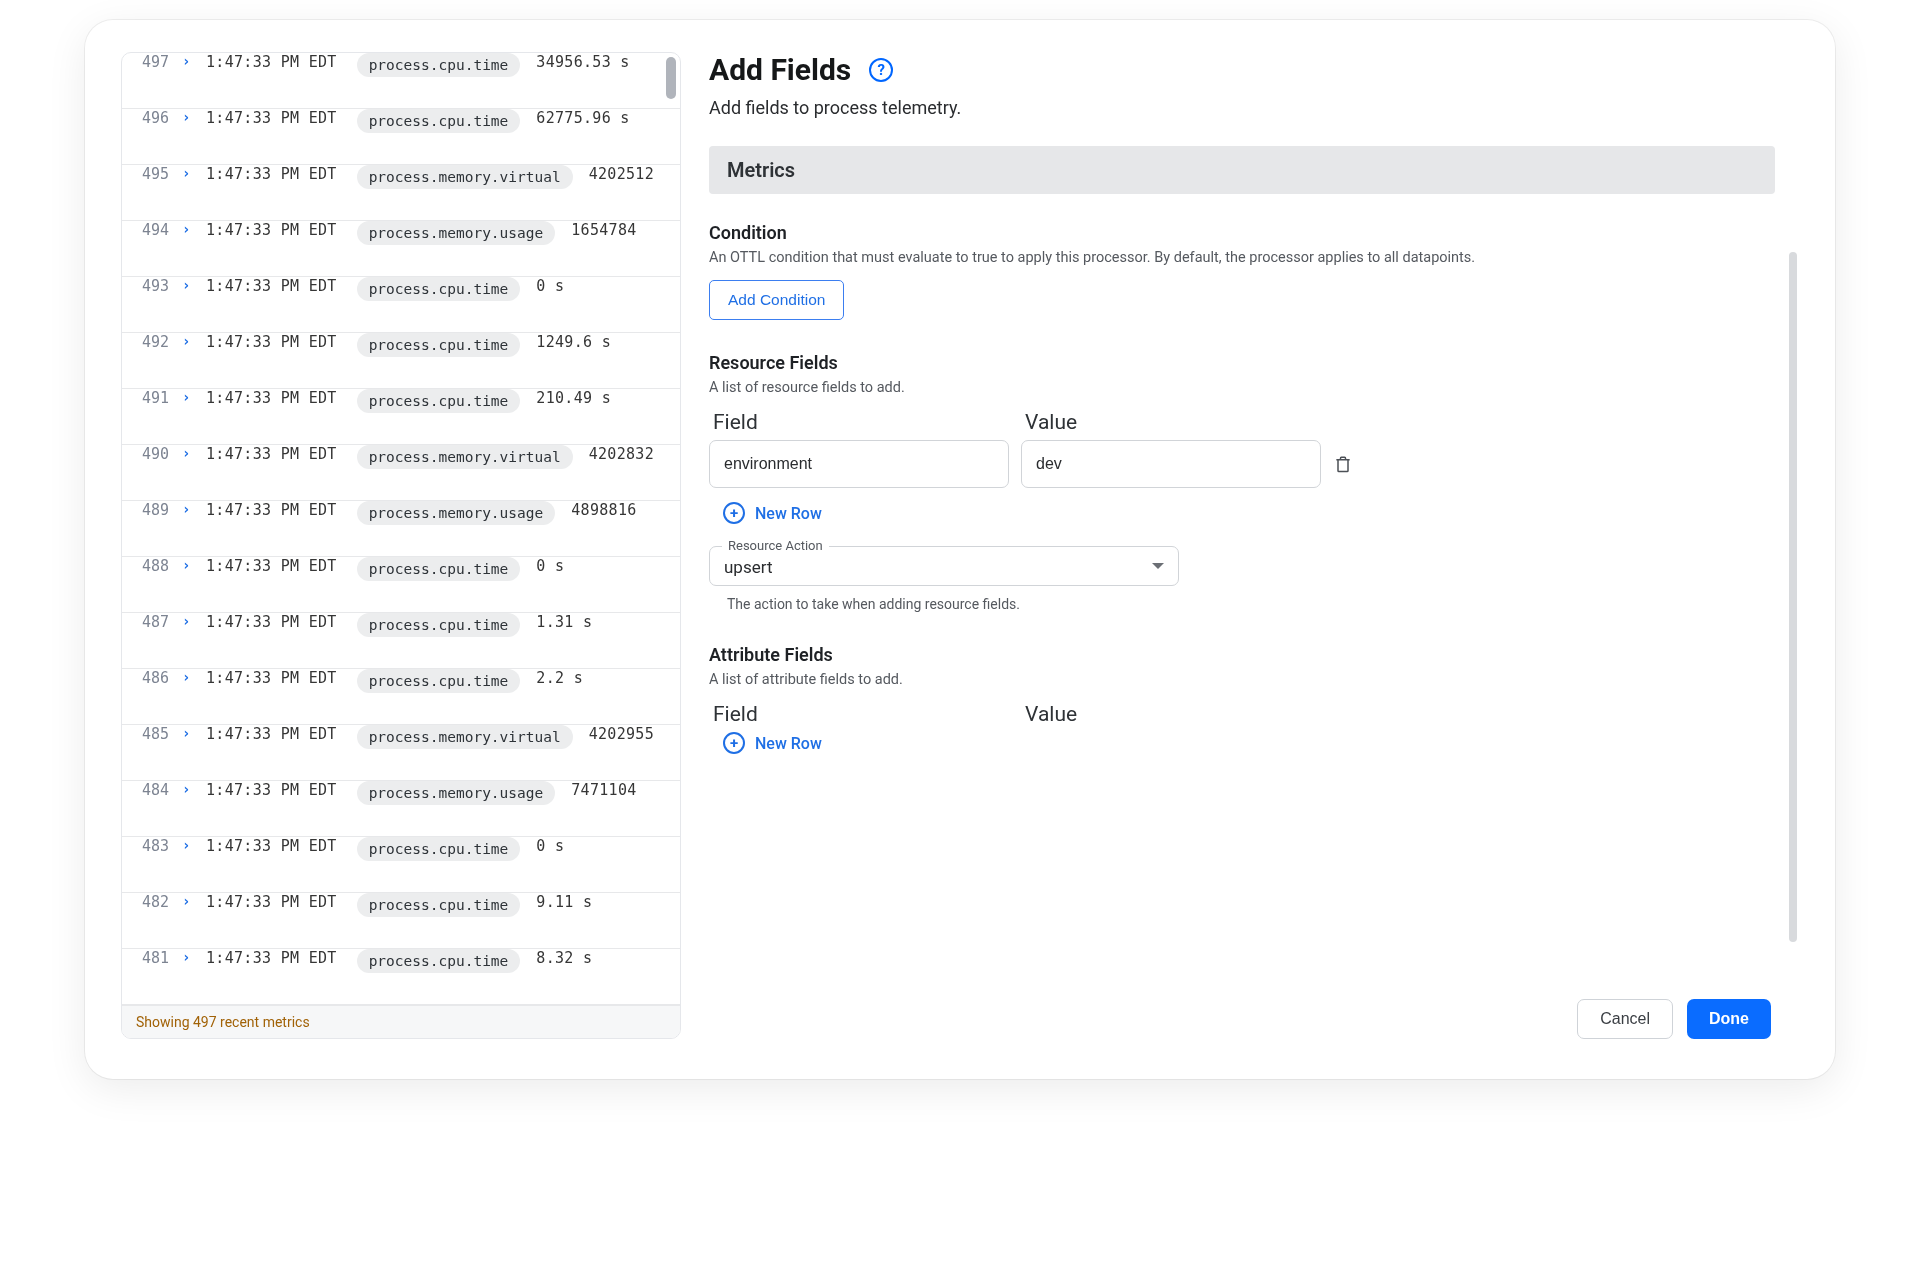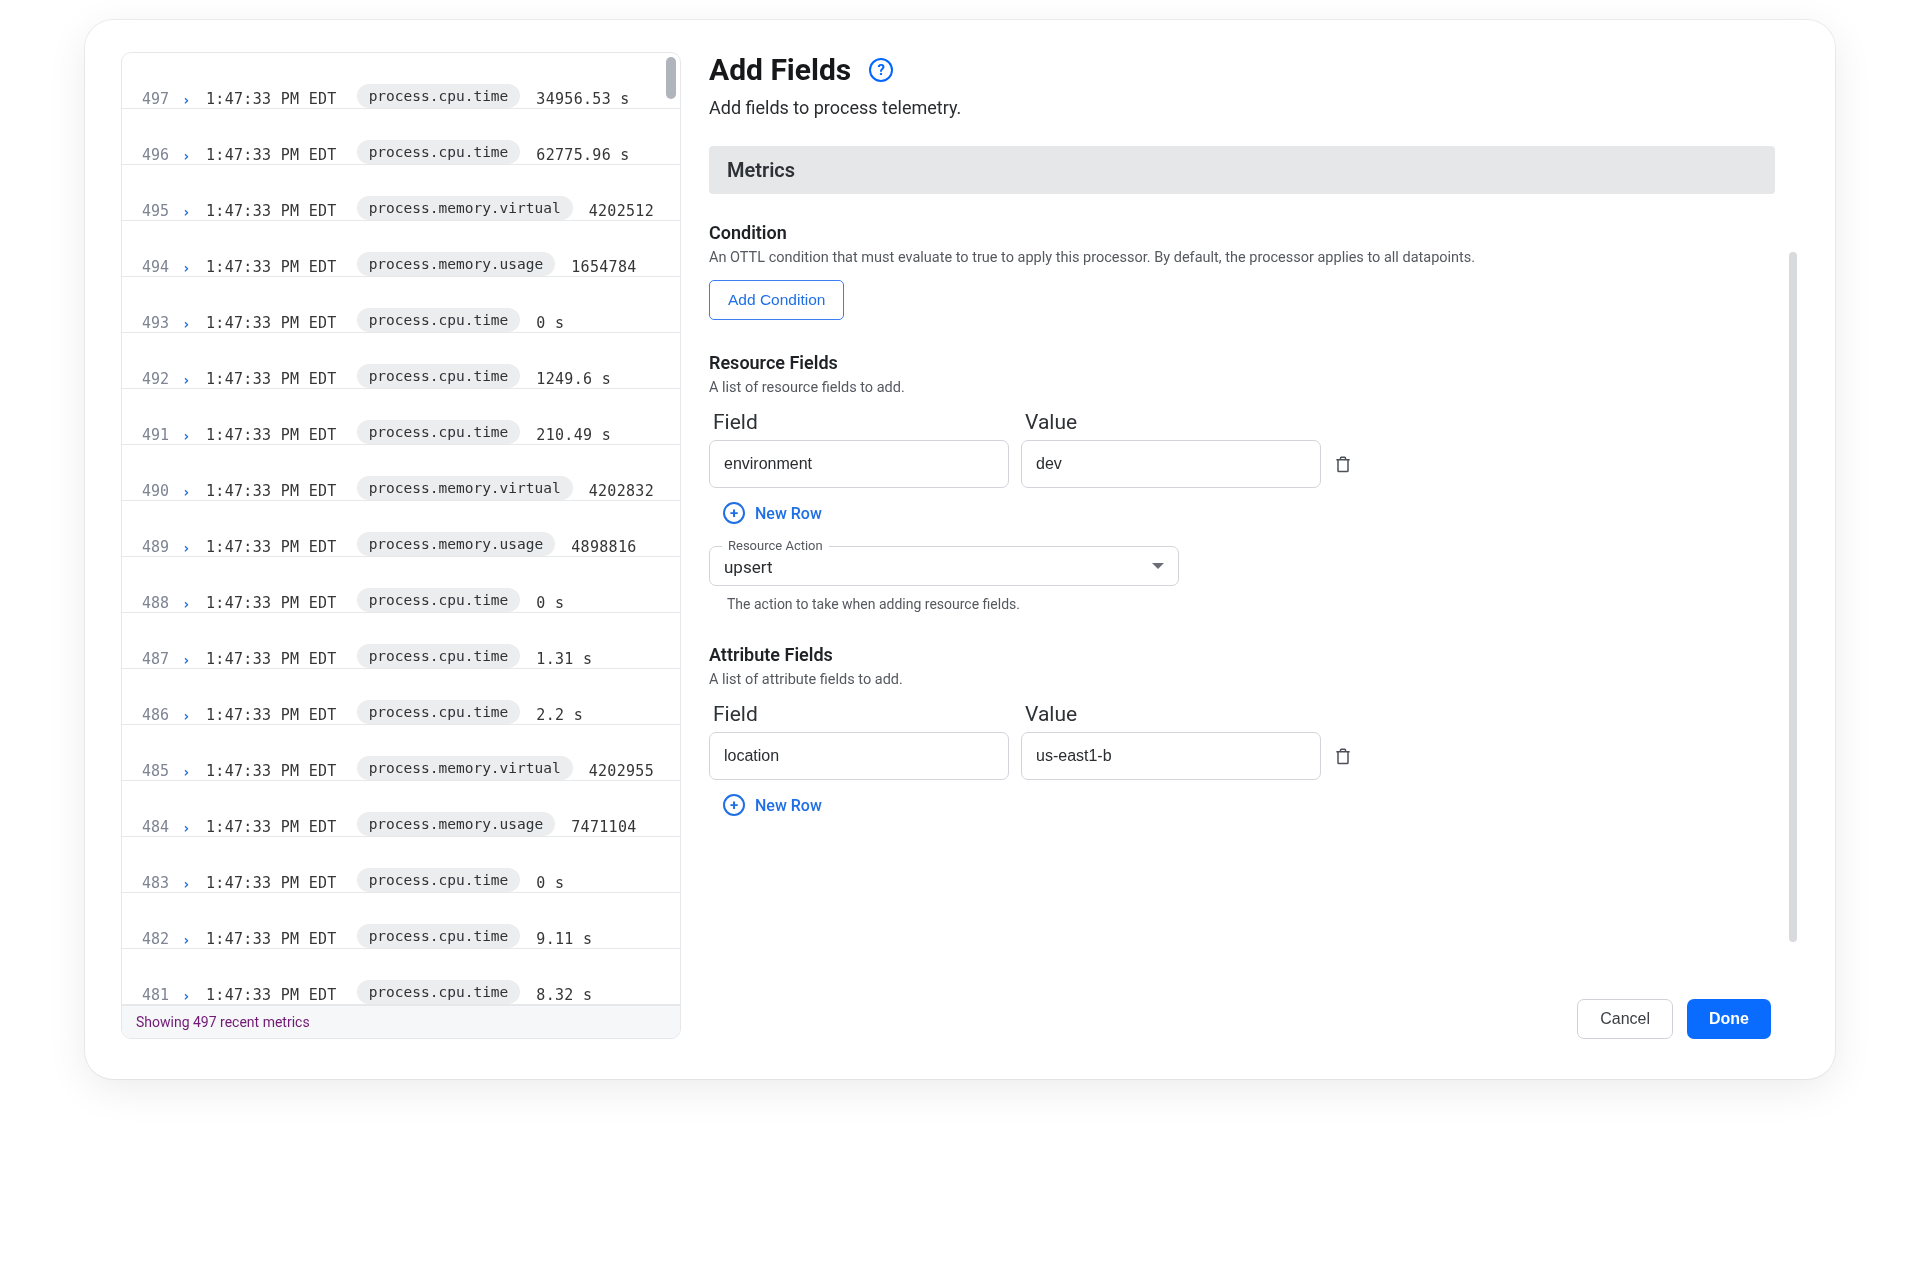--- a/index.html
+++ b/index.html
@@ -43,21 +43,21 @@
     position: absolute;
     top: 4px;
     right: 4px;
     width: 10px;
     height: 42px;
     background: #b0b4bb;
     border-radius: 6px;
   }
   .log-row {
     display: flex;
-    align-items: flex-end;
+    align-items: flex-start;
     height: 56px;
     border-bottom: 1px solid #e7e8ea;
     font-family: ui-monospace, Menlo, Consolas, monospace;
     font-size: 15px;
     padding: 0 14px 0 20px;
     color: #363636;
     white-space: nowrap;
     overflow: hidden;
   }
   .log-idx {
@@ -83,21 +83,21 @@
     font-size: 14.5px;
     margin-right: 16px;
   }
   .log-val {
     letter-spacing: 0.3px;
   }
   .footer-bar {
     flex: none;
     background: #f6f7f8;
     border-top: 1px solid #e7e8ea;
-    color: #701a75;
+    color: #a16207;
     font-size: 14px;
     padding: 8px 14px;
   }
   
   .right-panel {
     flex: 1 1 auto;
     display: flex;
     flex-direction: column;
     position: relative;
     overflow: hidden;
@@ -460,29 +460,20 @@
         <div class="select-hint">The action to take when adding resource fields.</div>
       </div>
 
       <div class="block" style="margin-bottom:8px;">
         <div class="sec-title">Attribute Fields</div>
         <div class="sec-desc">A list of attribute fields to add.</div>
         <div class="hdr-row" style="padding-left:4px;">
           <div class="col-label">Field</div>
           <div class="col-label">Value</div>
         </div>
-        <div class="field-row">
-          <input class="text-input" value="location" style="">
-          <input class="text-input" value="us-east1-b" style="">
-          <span class="trash">
-            <svg viewBox="0 0 24 24" fill="none" stroke="currentColor" stroke-width="1.8">
-                <path d="M4 7h16M9 7V5a1 1 0 0 1 1-1h4a1 1 0 0 1 1 1v2M6 7v13a1 1 0 0 0 1 1h10a1 1 0 0 0 1-1V7"></path>
-              </svg>
-          </span>
-        </div>
         <div class="new-row">
           <span class="plus-circ">+</span>
           <span>New Row</span>
         </div>
       </div>
 
     </div>
 
     <div class="footer-actions">
       <button class="btn btn-secondary">Cancel</button>

